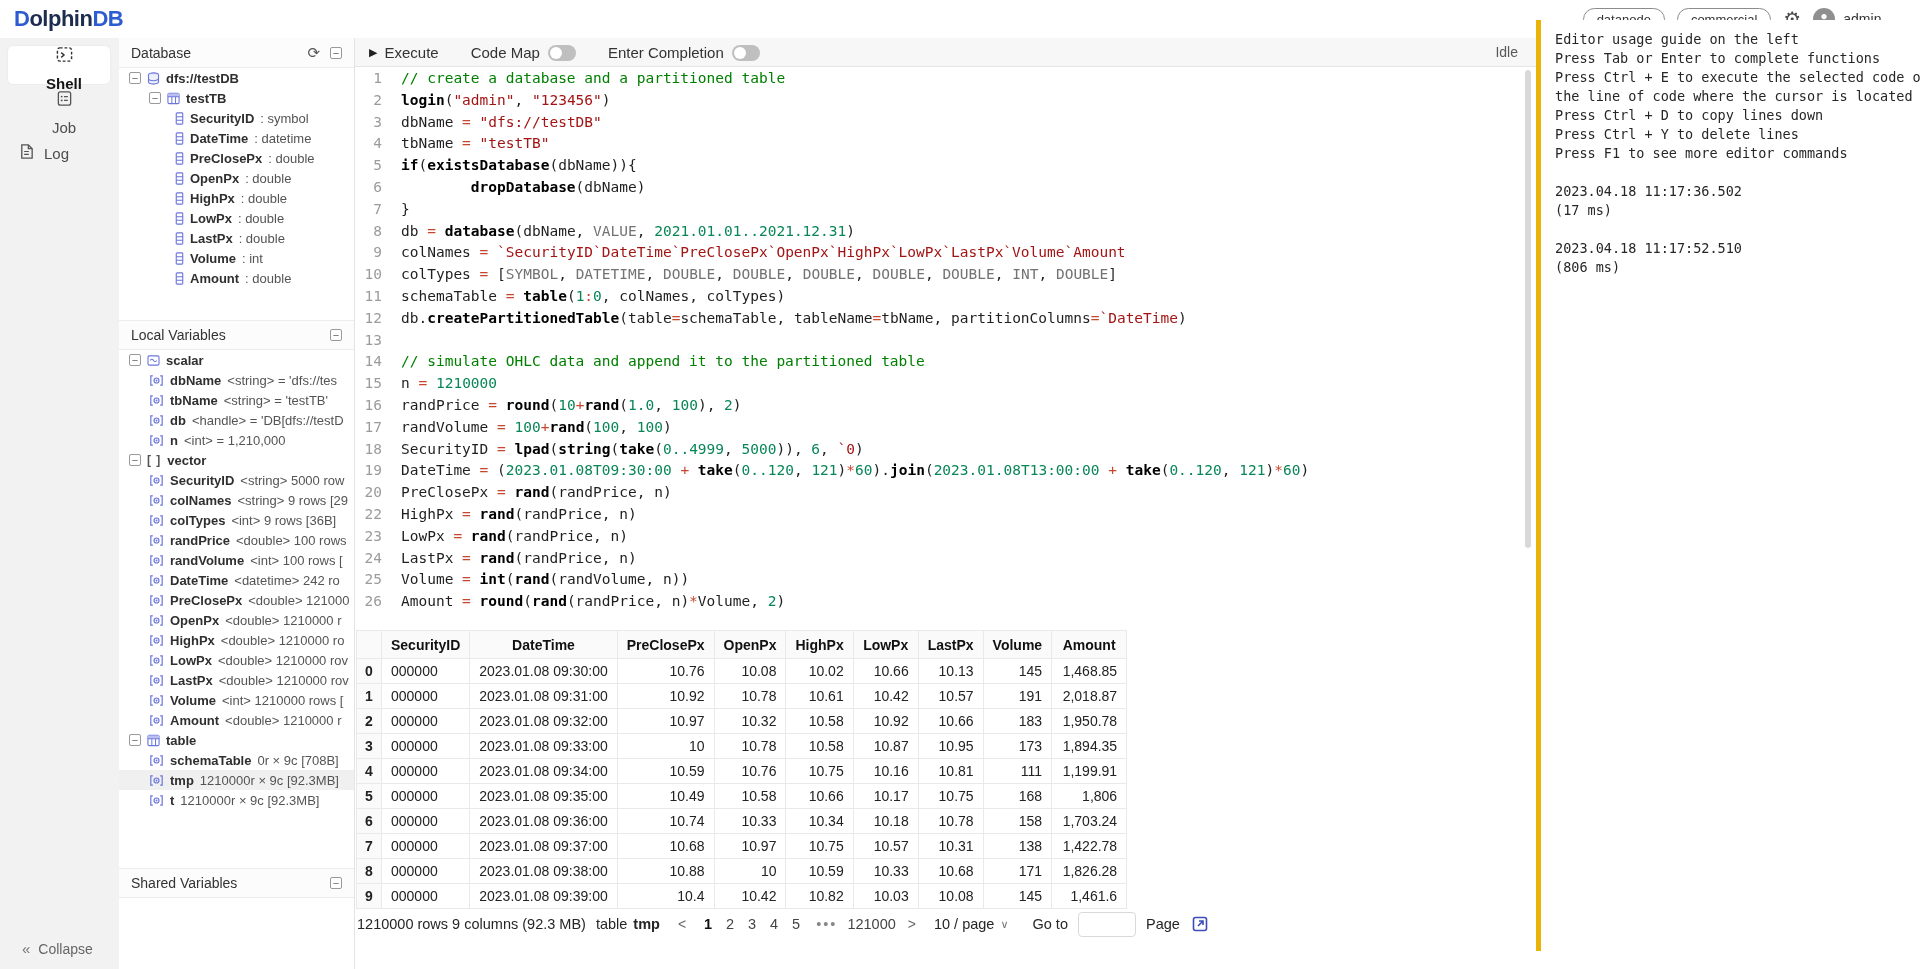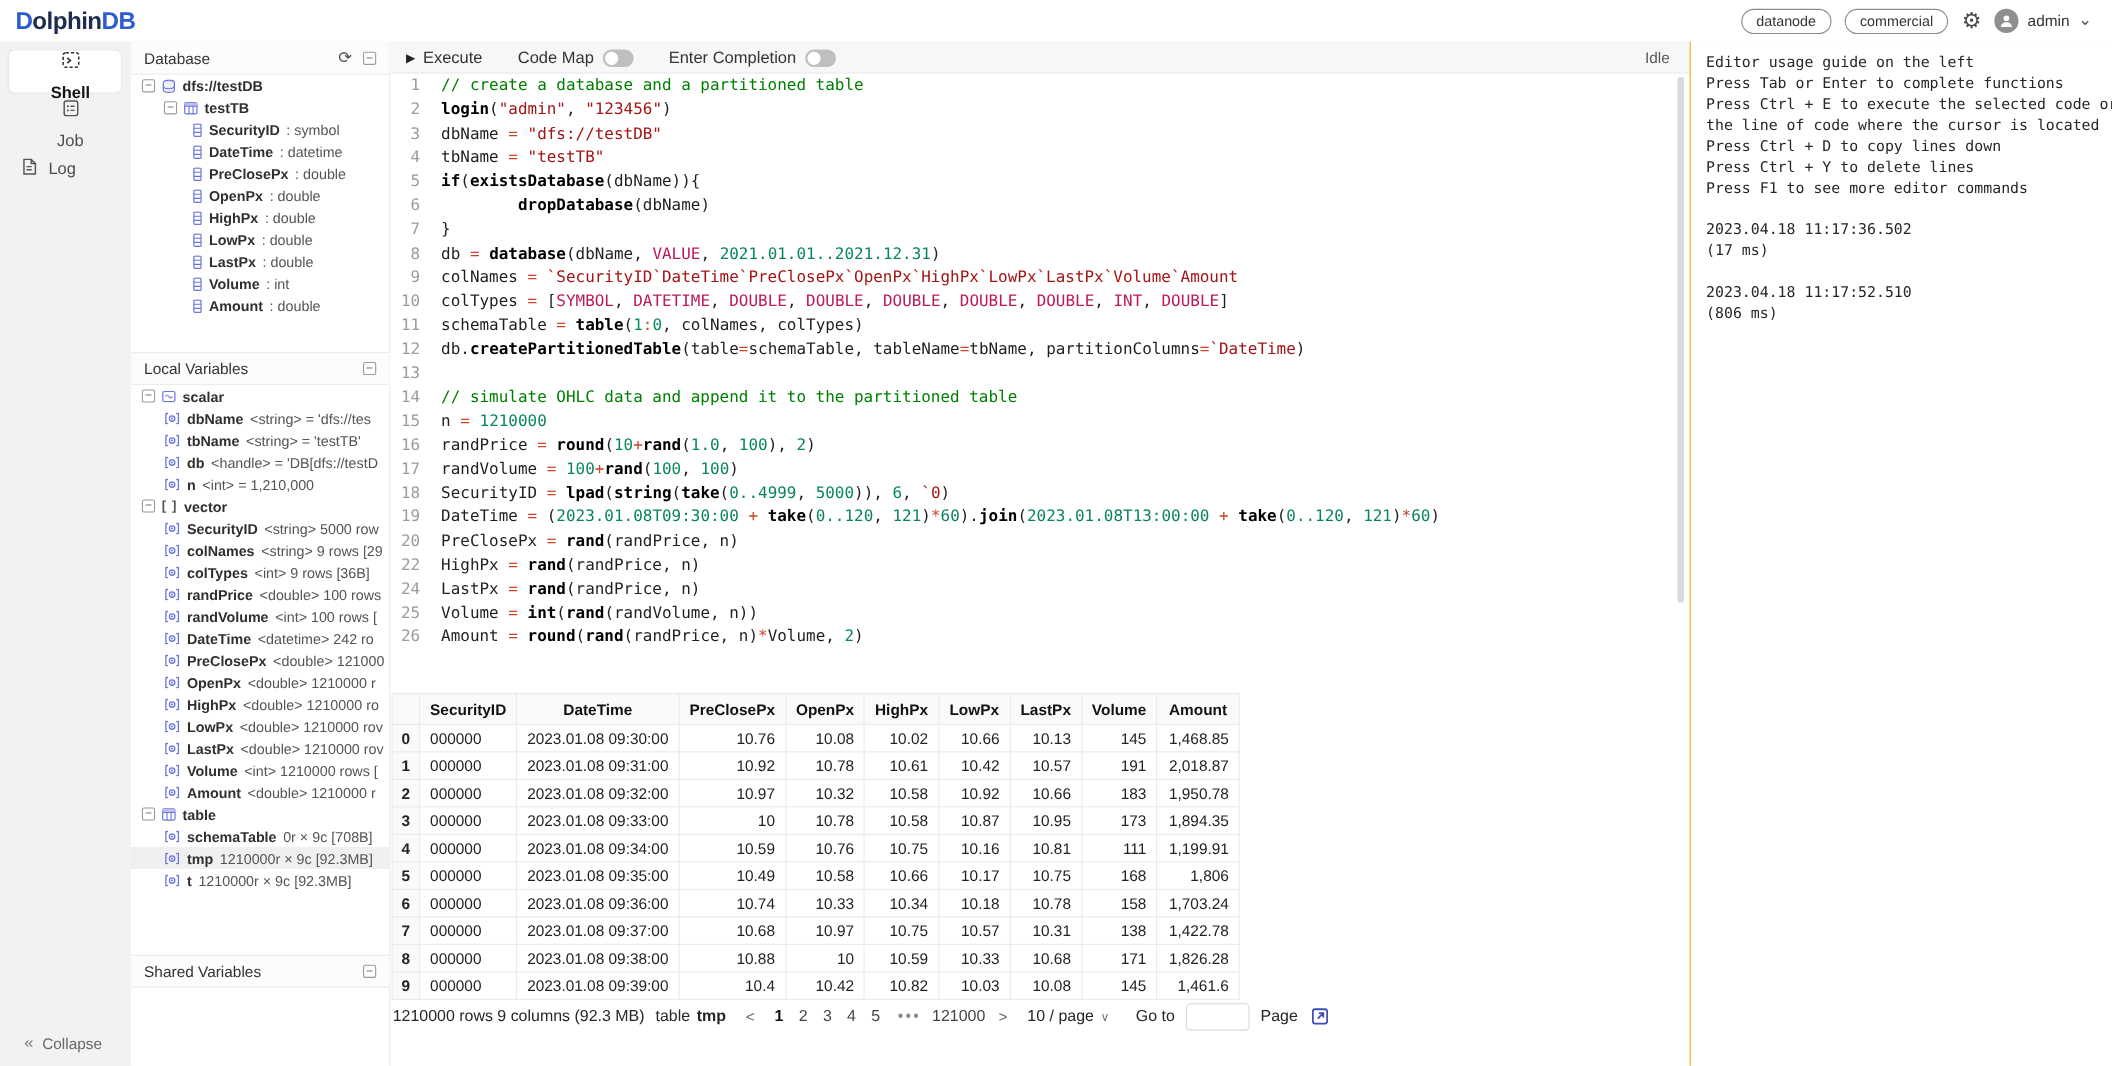--- a/index.html
+++ b/index.html
@@ -54,21 +54,21 @@
   .switch{width:28px;height:16px;border-radius:8px;background:#bfbfbf;position:relative;cursor:pointer;flex:none;}
   .switch .knob{position:absolute;left:2px;top:2px;width:12px;height:12px;border-radius:50%;background:#fff;}
   .tb-status{margin-left:auto;color:#595959;font-size:14px;}
   #code{position:absolute;left:0;top:29px;width:100%;height:561px;overflow:hidden;background:#fff;padding-top:1px;box-sizing:border-box;}
   .cline{height:21.8px;line-height:21.8px;display:flex;font-family:"DejaVu Sans Mono",monospace;font-size:14.5px;white-space:pre;}
   .lnum{width:46px;flex:none;text-align:right;padding-right:19px;color:#9b9b9b;box-sizing:border-box;}
   .ltxt .cm{color:#008000;}
   .ltxt .str{color:#a31515;}
   .ltxt .kw{color:#000;font-weight:700;}
   .ltxt .num{color:#098658;}
-  .ltxt .typ{color:#be185d;}
+  .ltxt .typ{color:#737373;}
   .ltxt .op{color:#c7472e;}
   .ltxt .sym{color:#a31515;}
   .ltxt .pln{color:#1f1f1f;}
   #vscroll{position:absolute;right:5px;top:32px;width:6px;height:478px;border-radius:3px;background:#d9d9d9;cursor:pointer;}
   
   #results{position:absolute;left:1px;top:592px;}
   table.res{border-collapse:collapse;table-layout:fixed;}
   .res th,.res td{border:1px solid #e9e9e9;box-sizing:border-box;overflow:hidden;white-space:nowrap;
                   font-size:14px;padding:0 9px;}
   .res thead th{height:28px;background:#fafafa;font-weight:700;color:#111;text-align:center;}
@@ -83,22 +83,22 @@
   .pgarrow{color:#666;font-size:14px;padding:0 2px;cursor:pointer;}
   .pg{min-width:20px;text-align:center;color:#444;cursor:pointer;}
   .pg.active{font-weight:700;color:#111;}
   .pg-ell{color:#888;letter-spacing:2px;cursor:pointer;}
   .pagesize{display:flex;align-items:center;gap:6px;cursor:pointer;}
   .pagesize .caret{font-size:11px;color:#777;}
   .goto-input{width:58px;height:25px;border:1px solid #d9d9d9;border-radius:4px;box-sizing:border-box;
               font-family:inherit;font-size:14px;padding:0 6px;outline:none;}
   .export{display:inline-flex;margin-left:2px;cursor:pointer;}
   
-  #out{position:absolute;left:1536px;top:38px;width:384px;height:931px;background:#fff;
-       border-left:1px solid #eab308;box-sizing:border-box;padding:10px 0 12px 14px;}
+  #out{position:absolute;left:1536px;top:20px;width:384px;height:931px;background:#fff;
+       border-left:5px solid #eab308;box-sizing:border-box;padding:10px 0 12px 14px;}
   .out-inner{width:374px;font-family:"DejaVu Sans Mono",monospace;font-size:13.5px;line-height:19px;
              color:#262626;word-break:break-all;}
   .out-spacer{height:19px;}
 </style>
 </head>
 <body>
 
 <div class="app">
 
   <div id="hdr">
@@ -581,20 +581,21 @@
         <div class="cline"><span class="lnum">12</span><span class="ltxt"><span class="pln">db.</span><span class="kw">createPartitionedTable</span><span class="pln">(table</span><span class="op">=</span><span class="pln">schemaTable, tableName</span><span class="op">=</span><span class="pln">tbName, partitionColumns</span><span class="op">=</span><span class="sym">`DateTime</span><span class="pln">)</span></span></div>
         <div class="cline"><span class="lnum">13</span><span class="ltxt"></span></div>
         <div class="cline"><span class="lnum">14</span><span class="ltxt"><span class="cm">// simulate OHLC data and append it to the partitioned table</span></span></div>
         <div class="cline"><span class="lnum">15</span><span class="ltxt"><span class="pln">n </span><span class="op">=</span><span class="pln"> </span><span class="num">1210000</span></span></div>
         <div class="cline"><span class="lnum">16</span><span class="ltxt"><span class="pln">randPrice </span><span class="op">=</span><span class="pln"> </span><span class="kw">round</span><span class="pln">(</span><span class="num">10</span><span class="op">+</span><span class="kw">rand</span><span class="pln">(</span><span class="num">1.0</span><span class="pln">, </span><span class="num">100</span><span class="pln">), </span><span class="num">2</span><span class="pln">)</span></span></div>
         <div class="cline"><span class="lnum">17</span><span class="ltxt"><span class="pln">randVolume </span><span class="op">=</span><span class="pln"> </span><span class="num">100</span><span class="op">+</span><span class="kw">rand</span><span class="pln">(</span><span class="num">100</span><span class="pln">, </span><span class="num">100</span><span class="pln">)</span></span></div>
         <div class="cline"><span class="lnum">18</span><span class="ltxt"><span class="pln">SecurityID </span><span class="op">=</span><span class="pln"> </span><span class="kw">lpad</span><span class="pln">(</span><span class="kw">string</span><span class="pln">(</span><span class="kw">take</span><span class="pln">(</span><span class="num">0..4999</span><span class="pln">, </span><span class="num">5000</span><span class="pln">)), </span><span class="num">6</span><span class="pln">, </span><span class="sym">`0</span><span class="pln">)</span></span></div>
         <div class="cline"><span class="lnum">19</span><span class="ltxt"><span class="pln">DateTime </span><span class="op">=</span><span class="pln"> (</span><span class="num">2023.01.08T09:30:00</span><span class="pln"> </span><span class="op">+</span><span class="pln"> </span><span class="kw">take</span><span class="pln">(</span><span class="num">0..120</span><span class="pln">, </span><span class="num">121</span><span class="pln">)</span><span class="op">*</span><span class="num">60</span><span class="pln">).</span><span class="kw">join</span><span class="pln">(</span><span class="num">2023.01.08T13:00:00</span><span class="pln"> </span><span class="op">+</span><span class="pln"> </span><span class="kw">take</span><span class="pln">(</span><span class="num">0..120</span><span class="pln">, </span><span class="num">121</span><span class="pln">)</span><span class="op">*</span><span class="num">60</span><span class="pln">)</span></span></div>
         <div class="cline"><span class="lnum">20</span><span class="ltxt"><span class="pln">PreClosePx </span><span class="op">=</span><span class="pln"> </span><span class="kw">rand</span><span class="pln">(randPrice, n)</span></span></div>
         <div class="cline"><span class="lnum">22</span><span class="ltxt"><span class="pln">HighPx </span><span class="op">=</span><span class="pln"> </span><span class="kw">rand</span><span class="pln">(randPrice, n)</span></span></div>
+        <div class="cline"><span class="lnum">23</span><span class="ltxt"><span class="pln">LowPx </span><span class="op">=</span><span class="pln"> </span><span class="kw">rand</span><span class="pln">(randPrice, n)</span></span></div>
         <div class="cline"><span class="lnum">24</span><span class="ltxt"><span class="pln">LastPx </span><span class="op">=</span><span class="pln"> </span><span class="kw">rand</span><span class="pln">(randPrice, n)</span></span></div>
         <div class="cline"><span class="lnum">25</span><span class="ltxt"><span class="pln">Volume </span><span class="op">=</span><span class="pln"> </span><span class="kw">int</span><span class="pln">(</span><span class="kw">rand</span><span class="pln">(randVolume, n))</span></span></div>
         <div class="cline"><span class="lnum">26</span><span class="ltxt"><span class="pln">Amount </span><span class="op">=</span><span class="pln"> </span><span class="kw">round</span><span class="pln">(</span><span class="kw">rand</span><span class="pln">(randPrice, n)</span><span class="op">*</span><span class="pln">Volume, </span><span class="num">2</span><span class="pln">)</span></span></div>
       </div>
     <div id="vscroll"></div>
 
     <div id="results">
       <table class="res">
         <colgroup id="res-cols">
             <col style="width: 25px;">

